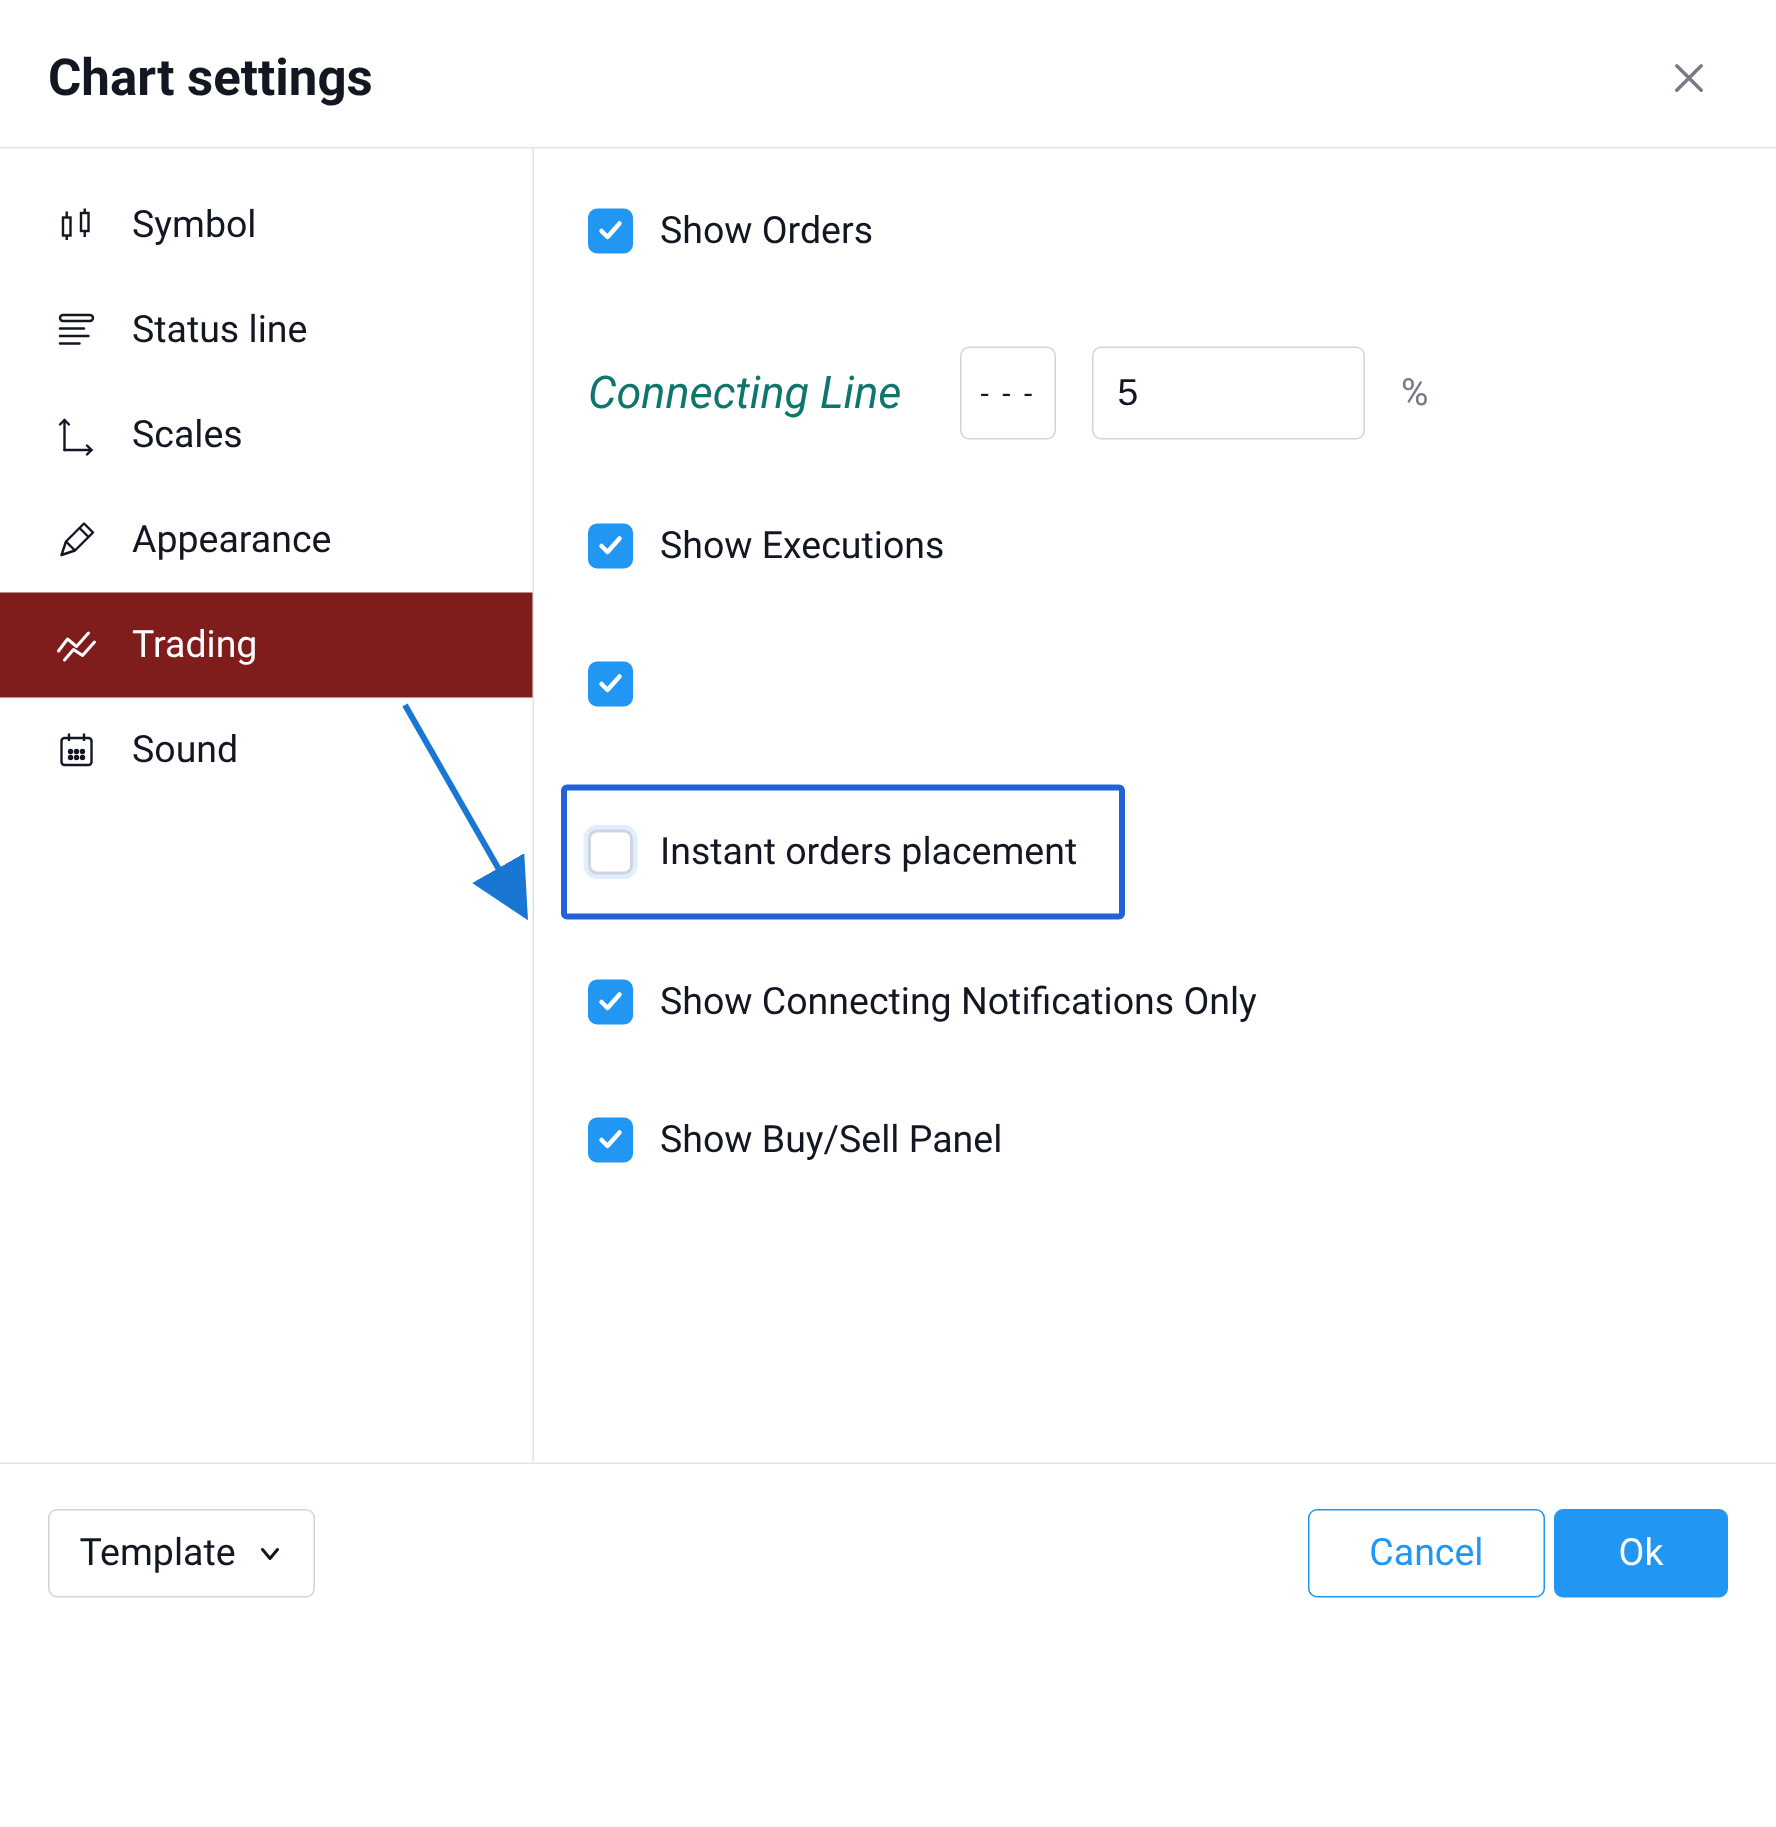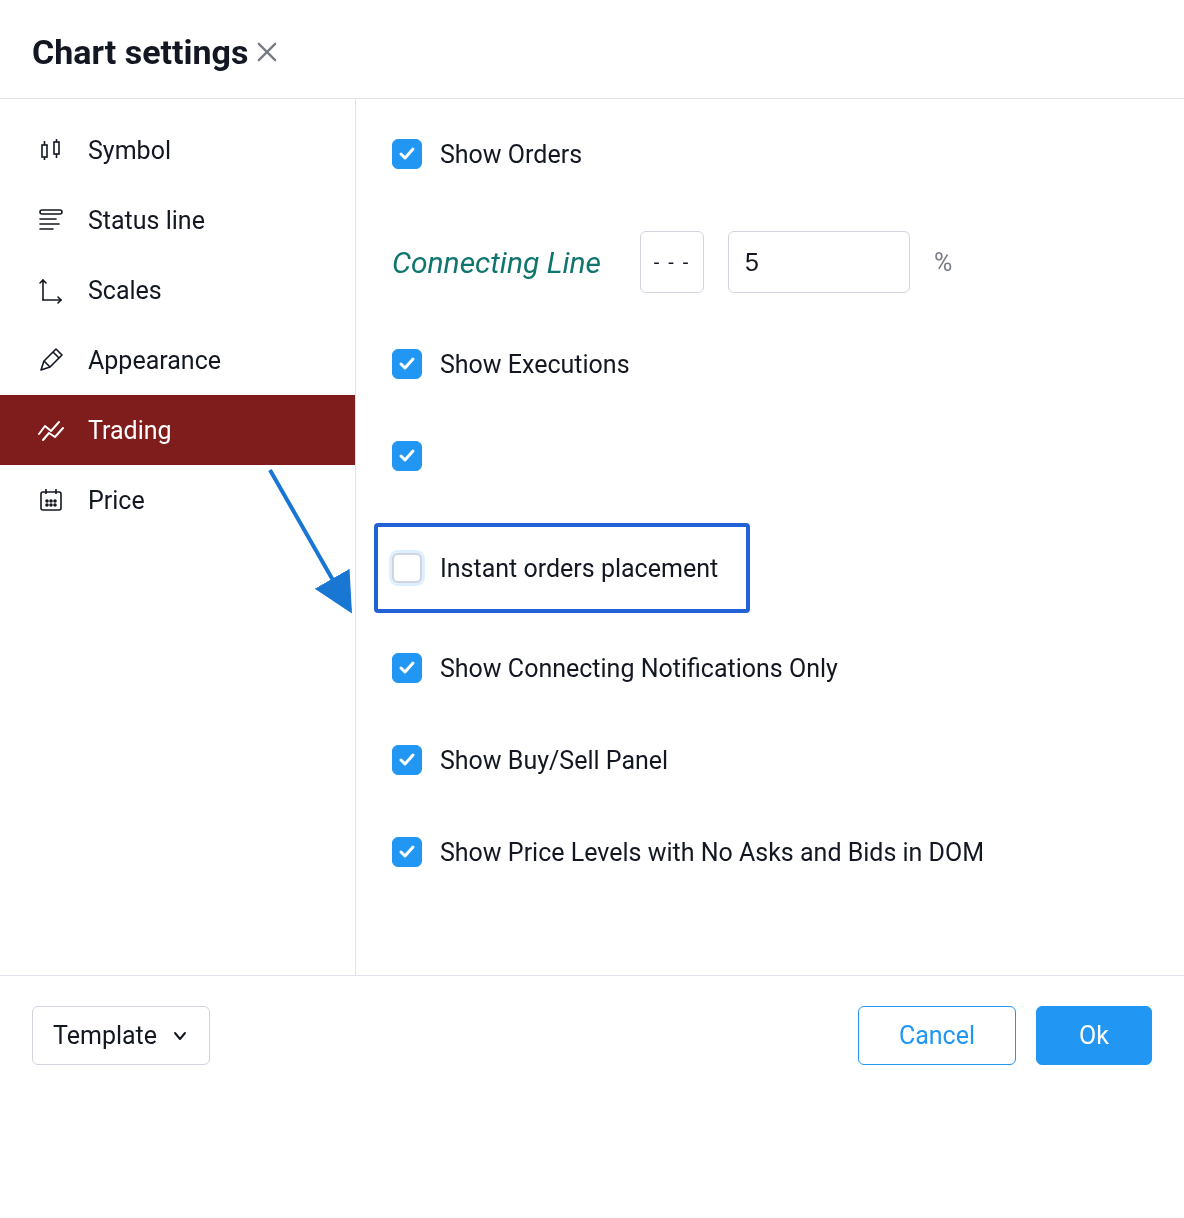--- a/index.html
+++ b/index.html
@@ -6,20 +6,21 @@
   body {
     font-family: -apple-system, BlinkMacSystemFont, "Segoe UI", Roboto, sans-serif;
     width: 1184px;
     height: 1218px;
     background: #fff;
     color: #131722;
     position: relative;
   }
   .header {
     display: flex;
+    justify-content: space-between;
     align-items: center;
     padding: 32px 40px 26px 32px;
     border-bottom: 1px solid #e0e3eb;
   }
   .title {
     font-size: 34px;
     font-weight: 700;
     color: #131722;
   }
   .close-btn {
@@ -163,21 +164,21 @@
     align-items: center;
     gap: 14px;
     border: 1px solid #d1d4dc;
     border-radius: 6px;
     padding: 14px 20px;
     font-size: 25px;
     color: #131722;
     cursor: pointer;
   }
   .template-btn svg { width: 18px; height: 18px; }
-  .footer-actions { display: flex; gap: 20px; }
+  .footer-actions { display: flex; gap: 6px; }
   .btn {
     min-width: 116px;
     padding: 14px 26px;
     font-size: 25px;
     border-radius: 6px;
     cursor: pointer;
     text-align: center;
   }
   .btn-cancel {
     border: 1px solid #2196f3;
@@ -285,21 +286,21 @@
               <line x1="19" y1="3" x2="19" y2="8"></line>
               <circle cx="10" cy="15" r="1" fill="#131722"></circle>
               <circle cx="14" cy="15" r="1" fill="#131722"></circle>
               <circle cx="18" cy="15" r="1" fill="#131722"></circle>
               <circle cx="10" cy="19" r="1" fill="#131722"></circle>
               <circle cx="14" cy="19" r="1" fill="#131722"></circle>
               <circle cx="18" cy="19" r="1" fill="#131722"></circle>
             </g>
           </svg>
       </span>
-      <span>Price</span>
+      <span>Sound</span>
     </div>
   </div>
 
   <div class="content">
     <div class="row">
       <div class="checkbox checked">
           <svg viewBox="0 0 18 18">
             <path class="check-path" d="M3 9 L7 13 L15 4"></path>
           </svg>
         </div>
@@ -338,28 +339,20 @@
         </div>
       <div class="label">Show Connecting Notifications Only</div>
     </div>
     <div class="row">
       <div class="checkbox checked">
           <svg viewBox="0 0 18 18">
             <path class="check-path" d="M3 9 L7 13 L15 4"></path>
           </svg>
         </div>
       <div class="label">Show Buy/Sell Panel</div>
-    </div>
-    <div class="row">
-      <div class="checkbox checked">
-          <svg viewBox="0 0 18 18">
-            <path class="check-path" d="M3 9 L7 13 L15 4"></path>
-          </svg>
-        </div>
-      <div class="label">Show Price Levels with No Asks and Bids in DOM</div>
     </div>
   </div>
 </div>
 
 <svg class="arrow" width="150" height="170">
   <defs>
     <marker id="ah" markerWidth="12" markerHeight="12" refX="9" refY="5" orient="auto">
       <path d="M0,0 L10,5 L0,10 Z" fill="#1976d2"></path>
     </marker>
   </defs>

